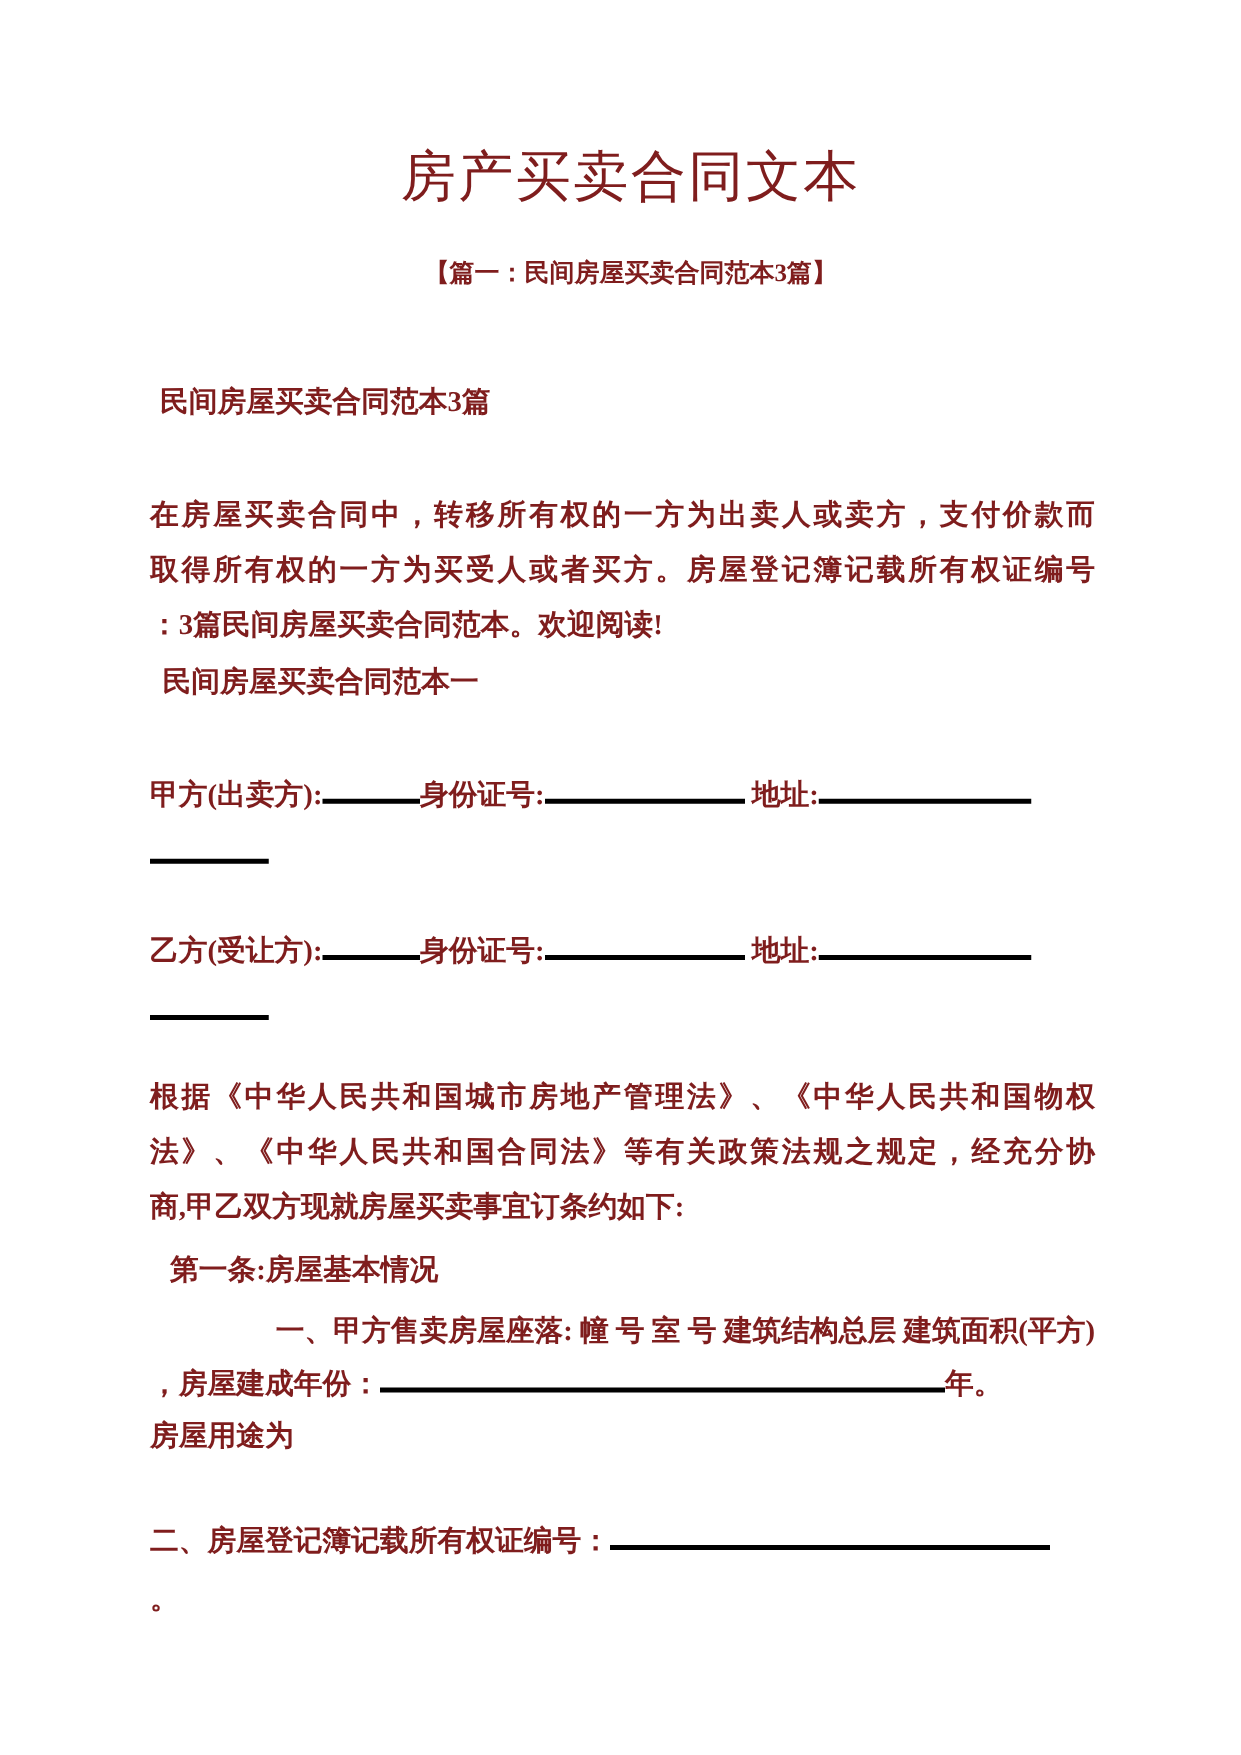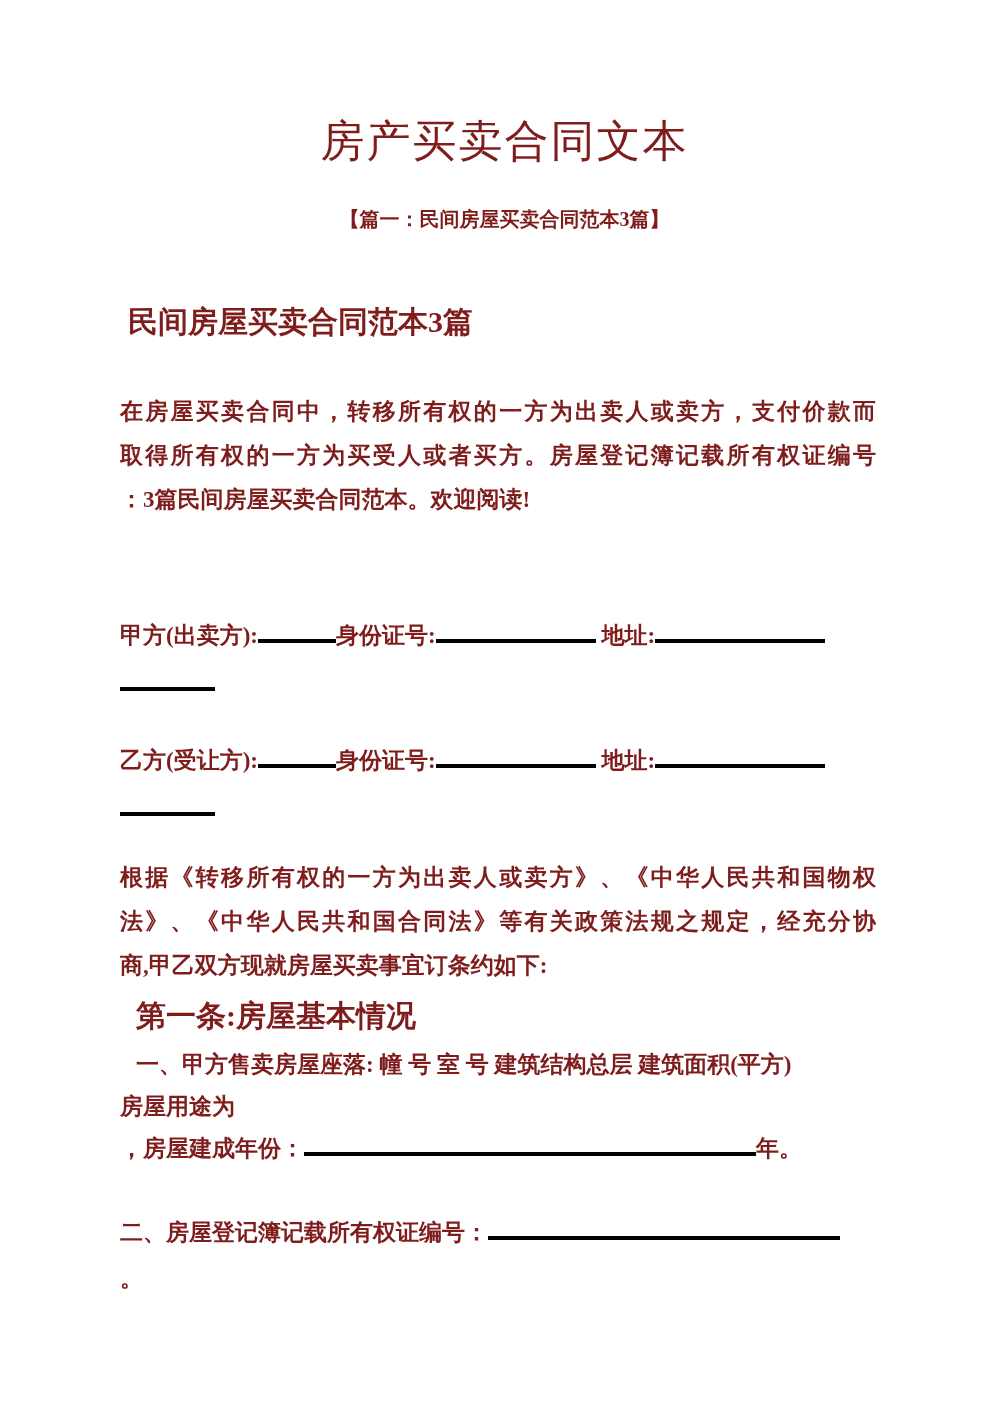--- a/index.html
+++ b/index.html
@@ -26,21 +26,21 @@
   .doc-subtitle {
     top: 198px; left: 0; width: 100%;
     text-align: center;
     font-size: 20px;
     font-weight: 600;
     line-height: 42px;
   }
   .doc-subtitle .num { font-weight: 900; }
 
   .h-small {
-    font-size: 30px;
+    font-size: 23px;
     font-weight: bold;
     line-height: 32px;
   }
   .body-block {
     left: 120px; width: 756px;
     font-size: 23px;
     font-weight: bold;
     line-height: 44px;
   }
   .jline { text-align: justify; text-align-last: justify; }
@@ -49,21 +49,21 @@
   .fill-line { line-height: 48px; }
 
   .blank {
     display: inline-block;
     height: 20px;
     border-bottom: 4px solid #000000;
     vertical-align: baseline;
   }
 
   .clause1 { line-height: 42px; }
-  .clause1 .indent { padding-left: 16px; }
+  .clause1 .indent { padding-left: 16px; text-align: right; }
   .clause2 { line-height: 46px; }
 </style>
 </head>
 <body>
 
 <div class="page">
 
   <div class="abs doc-title">房产买卖合同文本</div>
 
   <div class="abs doc-subtitle">
@@ -71,53 +71,54 @@
   </div>
 
   <div class="abs h-small" style="top:306px; left:128px;">民间房屋买卖合同范本3篇</div>
 
   <div class="abs body-block" style="top:390px;">
     <div class="jline">在房屋买卖合同中，转移所有权的一方为出卖人或卖方，支付价款而</div>
     <div class="jline">取得所有权的一方为买受人或者买方。房屋登记簿记载所有权证编号</div>
     <div>：3篇民间房屋买卖合同范本。欢迎阅读!</div>
   </div>
 
+  <div class="abs h-small" style="top:530px; left:130px;">民间房屋买卖合同范本一</div>
 
   <div class="abs body-block" style="top:737px;">
     <div class="party-block">
       <span>乙方(受让方):</span><span class="blank" style="width:78px;"></span><span>身份证号:</span><span class="blank" style="width:160px;"></span> <span>地址:</span><span class="blank" style="width:170px;"></span>
     </div>
     <div class="fill-line">
       <span class="blank" style="width:95px;"></span>
     </div>
   </div>
 
   <div class="abs body-block" style="top:612px;">
     <div class="party-block">
       <span>甲方(出卖方):</span><span class="blank" style="width:78px;"></span><span>身份证号:</span><span class="blank" style="width:160px;"></span> <span>地址:</span><span class="blank" style="width:170px;"></span>
     </div>
     <div class="fill-line">
       <span class="blank" style="width:95px;"></span>
     </div>
   </div>
 
   <div class="abs body-block" style="top:856px;">
-    <div class="jline">根据《转移所有权的一方为出卖人或卖方》、《中华人民共和国物权</div>
+    <div class="jline">根据《中华人民共和国城市房地产管理法》、《中华人民共和国物权</div>
     <div class="jline">法》、《中华人民共和国合同法》等有关政策法规之规定，经充分协</div>
     <div>商,甲乙双方现就房屋买卖事宜订条约如下:</div>
   </div>
 
   <div class="abs h-small" style="top:1000px; left:136px;">第一条:房屋基本情况</div>
 
   <div class="abs body-block clause1" style="top:1044px;">
     <div class="indent">一、甲方售卖房屋座落: 幢 号 室 号 建筑结构总层 建筑面积(平方)</div>
-    <div>房屋用途为</div>
     <div>
       <span>，房屋建成年份：</span><span class="blank" style="width:452px;"></span><span>年。</span>
     </div>
+    <div>房屋用途为</div>
   </div>
 
   <div class="abs body-block clause2" style="top:1210px;">
     <div>
       <span>二、房屋登记簿记载所有权证编号：</span><span class="blank" style="width:352px;"></span>
     </div>
     <div>。</div>
   </div>
 
 </div>

